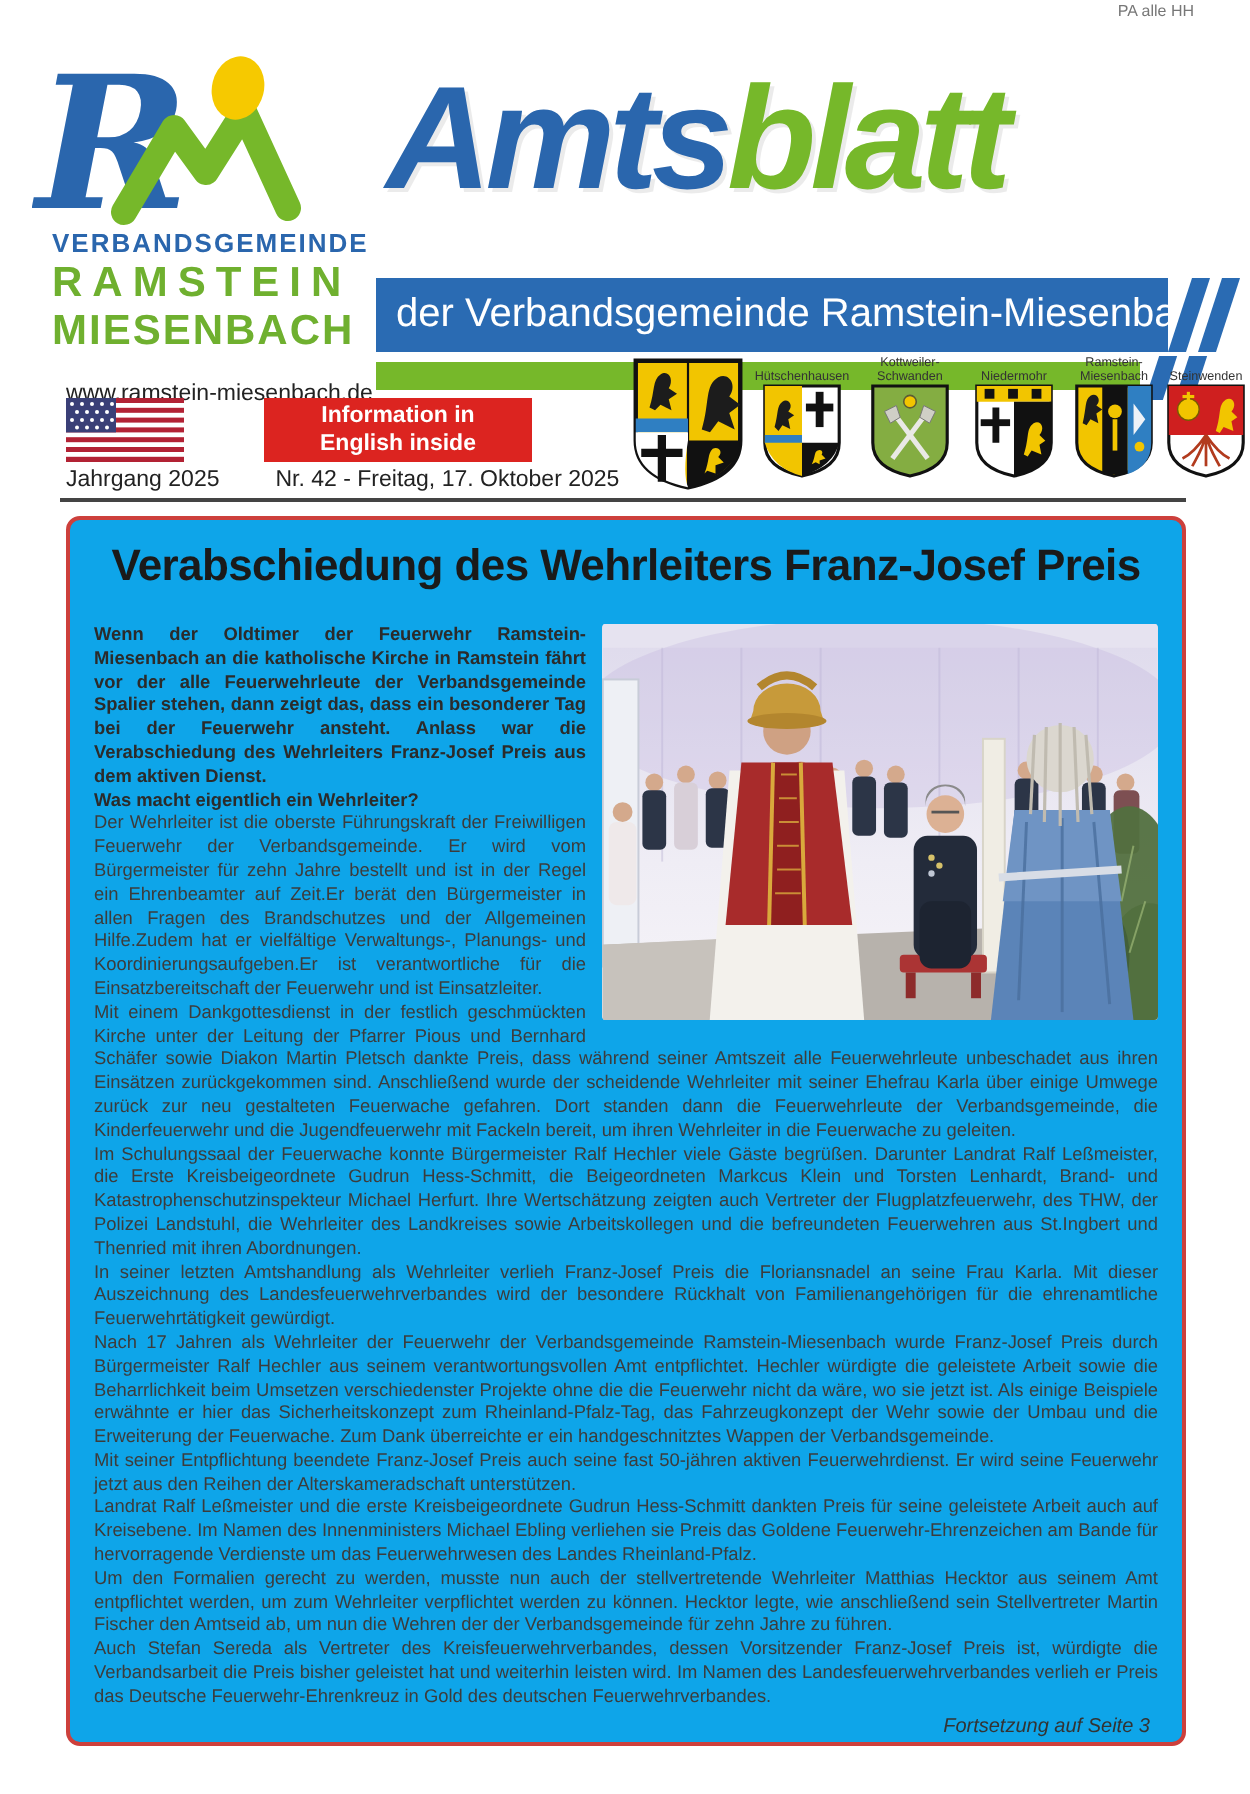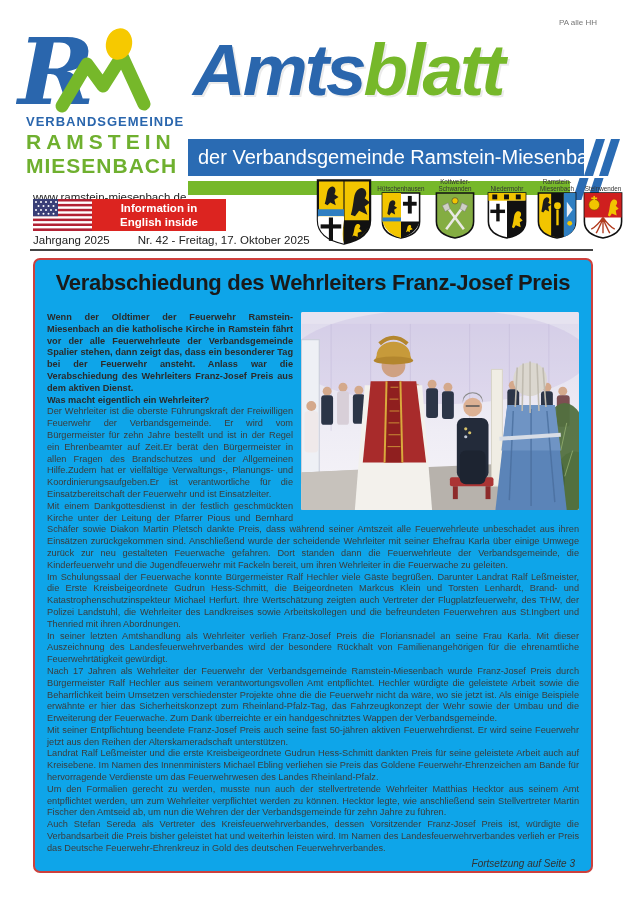--- a/index.html
+++ b/index.html
@@ -1,34 +1,34 @@
 <!DOCTYPE html>
 <html lang="de"><head>
 <meta charset="utf-8">
 <style>
   html,body{margin:0;padding:0;}
   body{width:625px;height:897px;background:#ffffff;font-family:"Liberation Sans",sans-serif;overflow:hidden;position:relative;}
   .page{position:absolute;inset:0;}
-  .corner-note{position:absolute;top:18px;right:28px;font-size:8px;color:#777;}
+  .corner-note{position:absolute;top:1px;right:28px;font-size:8px;color:#777;}
   
   .logo-mark{position:absolute;left:16px;top:24px;}
   .org-block{position:absolute;left:26px;top:114px;width:160px;}
   .org-l1{font-size:13px;font-weight:bold;color:#2a66ad;letter-spacing:1px;}
   .org-l2{font-size:21px;font-weight:bold;color:#6fb02f;letter-spacing:5px;margin-top:1px;}
   .org-l3{font-size:21px;font-weight:bold;color:#6fb02f;letter-spacing:1px;}
   .masthead-title{position:absolute;left:193px;top:28px;font-size:73px;font-style:italic;font-weight:bold;letter-spacing:-3px;white-space:nowrap;text-shadow:2px 2px 0 rgba(0,0,0,0.08);}
   .t-blue{color:#2a66ad;}
   .t-green{color:#76b82a;text-align:center;}
   .blue-bar{position:absolute;left:188px;top:139px;width:396px;height:37px;background:#2a6bb3;color:#fff;font-size:20px;line-height:37px;padding-left:10px;box-sizing:border-box;white-space:nowrap;}
   .slashes-blue{position:absolute;left:590px;top:139px;height:37px;}
   .slashes-green{position:absolute;left:576px;top:178px;height:22px;}
   .slash{display:inline-block;width:9px;background:#2a6bb3;transform:skewX(-18deg);margin-right:6px;height:100%;}
   .green-bar{position:absolute;left:188px;top:181px;width:382px;height:14px;background:#76b82a;}
   .website{position:absolute;left:33px;top:191px;font-size:11.5px;color:#222;}
-  .english-box{position:absolute;left:33px;top:199px;height:32px;display:flex;}
+  .english-box{position:absolute;left:33px;top:199px;height:32px;display:flex;gap:40px;}
   .red-box{width:134px;height:32px;background:#dc2420;color:#fff;font-size:11.5px;font-weight:bold;text-align:center;line-height:14px;padding-top:2px;box-sizing:border-box;}
   .issue-line{position:absolute;left:33px;top:234px;font-size:11.5px;color:#222;}
   .issue-line span:first-child{margin-right:28px;}
   .rule{position:absolute;left:30px;top:249px;width:563px;height:1.5px;background:#444;}
   
   .arms-big{position:absolute;left:316px;top:179px;}
   .arms-item{position:absolute;top:177px;width:50px;text-align:center;}
   .arms-label{font-size:6.3px;line-height:7px;color:#333;height:15px;display:flex;align-items:flex-end;justify-content:center;}
   .arms-label span{display:inline-block;}
   

